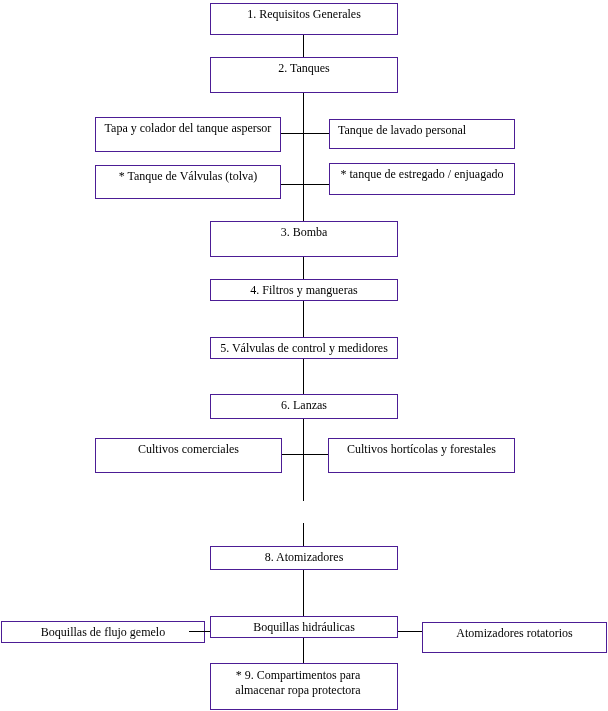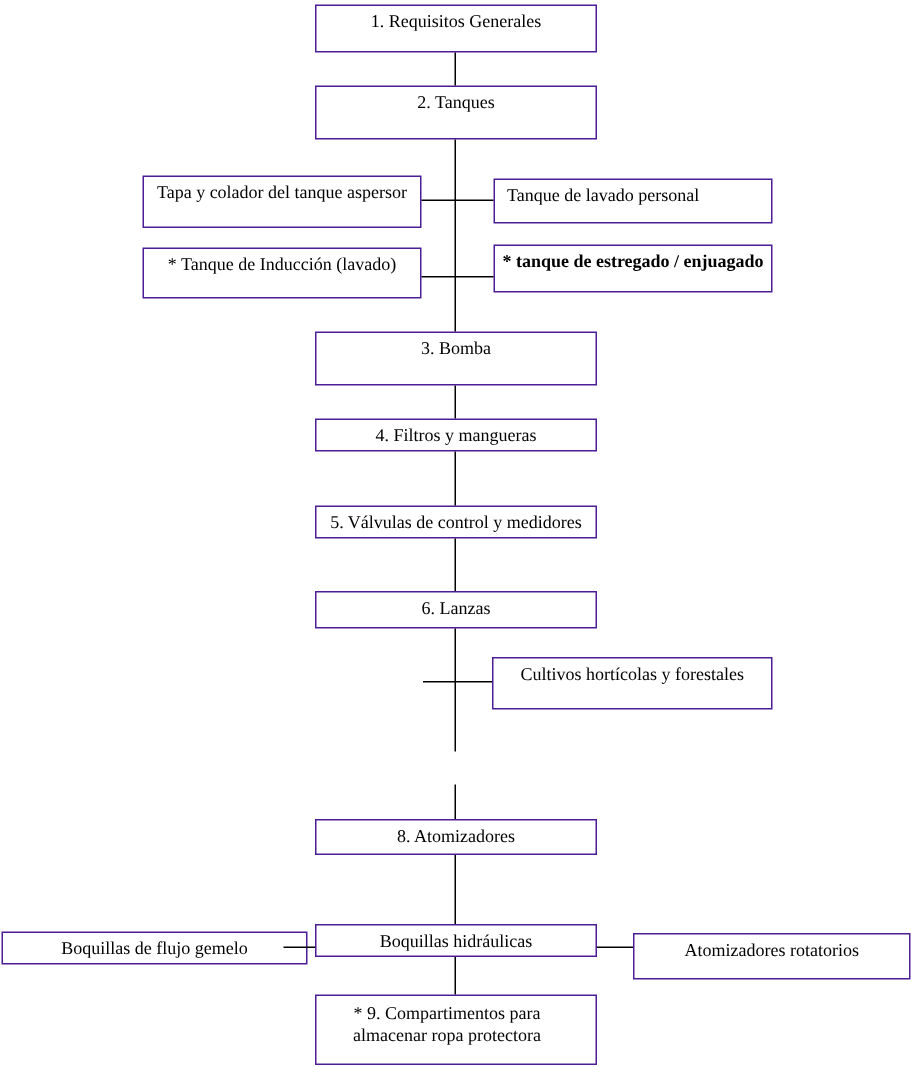--- a/index.html
+++ b/index.html
@@ -52,32 +52,33 @@
 <div class="canvas">
 
   <div class="box" style="left:210px; top:3px;   width:188px; height:32px;">1. Requisitos Generales</div>
 
   <div class="box" style="left:210px; top:57px;  width:188px; height:36px;">2. Tanques</div>
 
   <div class="box" style="left:95px;  top:117px; width:186px; height:35px;">Tapa y colador del tanque aspersor</div>
 
   <div class="box align-left" style="left:329px; top:119px; width:186px; height:30px;">Tanque de lavado personal</div>
 
-  <div class="box" style="left:95px;  top:165px; width:186px; height:34px;">* Tanque de Inducción (lavado)</div>
+  <div class="box" style="left:95px;  top:165px; width:186px; height:34px;">* Tanque de Válvulas (tolva)</div>
 
-  <div class="box" style="left:329px; top:163px; width:186px; height:32px;font-weight:bold;">* tanque de estregado / enjuagado</div>
+  <div class="box" style="left:329px; top:163px; width:186px; height:32px;">* tanque de estregado / enjuagado</div>
 
   <div class="box" style="left:210px; top:221px; width:188px; height:36px;">3. Bomba</div>
 
   <div class="box" style="left:210px; top:279px; width:188px; height:22px;">4. Filtros y mangueras</div>
 
   <div class="box" style="left:210px; top:337px; width:188px; height:22px;">5. Válvulas de control y medidores</div>
 
   <div class="box" style="left:210px; top:394px; width:188px; height:25px;">6. Lanzas</div>
 
+  <div class="box" style="left:95px;  top:438px; width:187px; height:35px;">Cultivos comerciales</div>
 
   <div class="box" style="left:328px; top:438px; width:187px; height:35px;">Cultivos hortícolas y forestales</div>
 
 
   <div class="box" style="left:210px; top:546px; width:188px; height:24px;">8. Atomizadores</div>
 
   <div class="box" style="left:1px;   top:621px; width:204px; height:22px;">Boquillas de flujo gemelo</div>
 
   <div class="box" style="left:210px; top:616px; width:188px; height:22px;">Boquillas hidráulicas</div>
 

